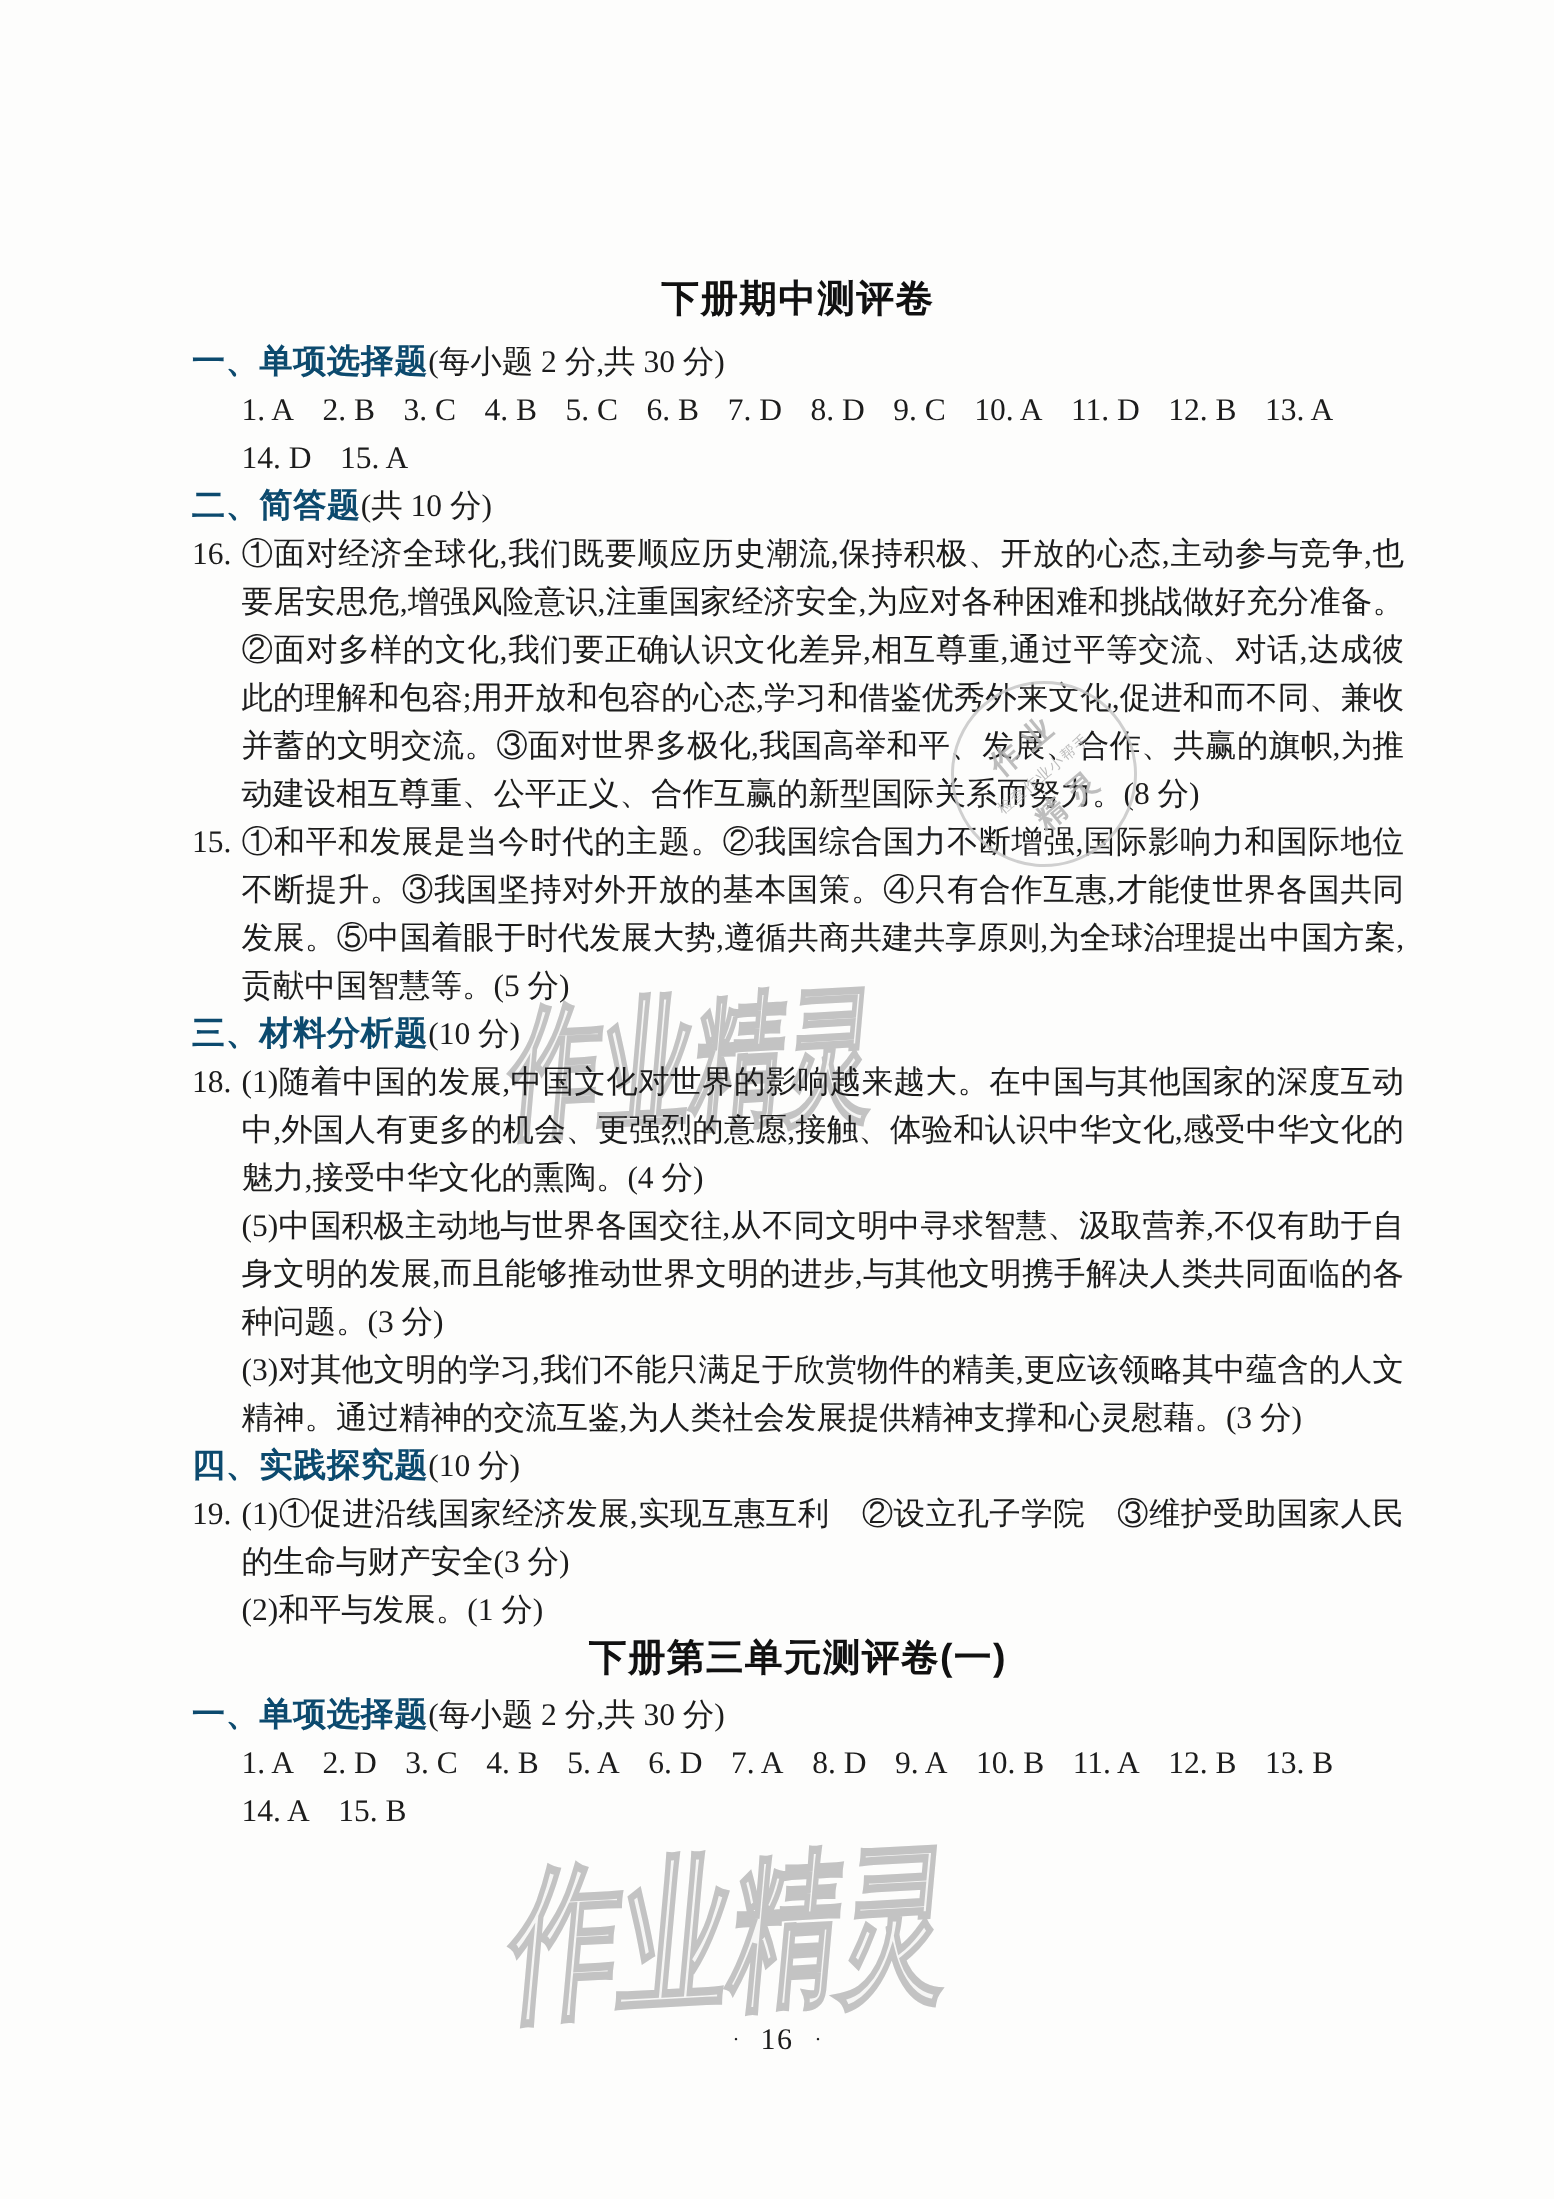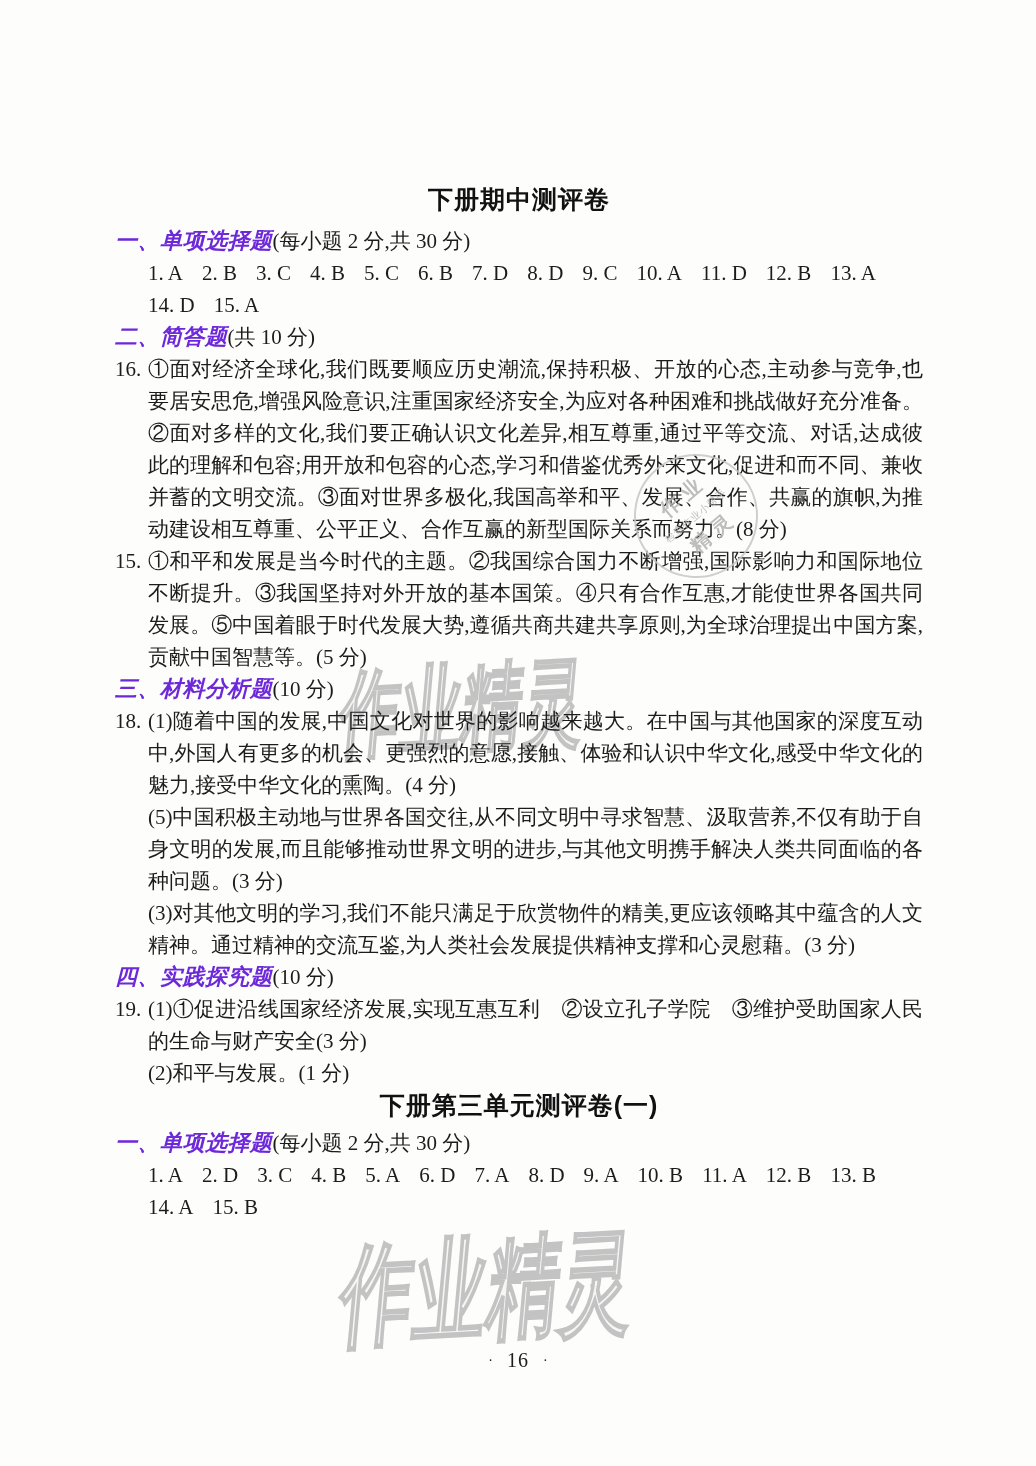--- a/index.html
+++ b/index.html
@@ -8,36 +8,36 @@
     background:#fdfdfc;
     position:relative;
     overflow:hidden;
     font-family:"Liberation Serif","DejaVu Serif",serif;
     color:#1c1c1c;
   }
   .page { position:absolute; inset:0; background:#fdfdfc; }
 
   
   .content {
-    position:absolute; left:115px; top:183px; width:808px;
+    position:absolute; left:128px; top:183px; width:808px;
     z-index:1; font-size:21px; line-height:32px;
   }
   .doc-title {
     text-align:center;
     font-family:"Liberation Sans","DejaVu Sans",sans-serif;
     font-weight:700; font-size:25px; line-height:32px; letter-spacing:1px;
     color:#111;
   }
   .t1 { margin-bottom:10px; }
   .t2 { margin-bottom:6px; }
 
   .sec { white-space:nowrap; }
   .sec-label {
     font-family:"Liberation Sans","DejaVu Sans",sans-serif;
-    font-weight:700; font-size:22px; color:#6d28d9; letter-spacing:0.5px;font-style:italic;
+    font-weight:700; font-size:22px; color:#0c4a6e; letter-spacing:0.5px;
   }
   .sec-note { font-size:21px; }
 
   .ans-row { display:flex; gap:19px; padding-left:33px; white-space:nowrap; }
 
   .q { display:flex; }
   .qnum { width:33px; flex-shrink:0; }
   .qbody { width:775px; }
   .qbody p, .qtext p { margin:0; text-align:justify; word-break:break-all; }
 

